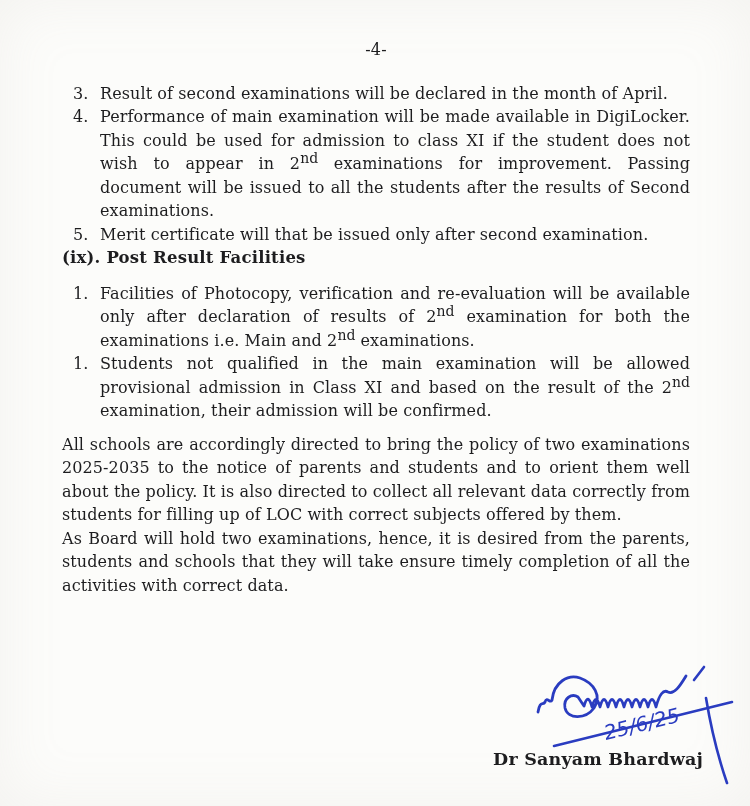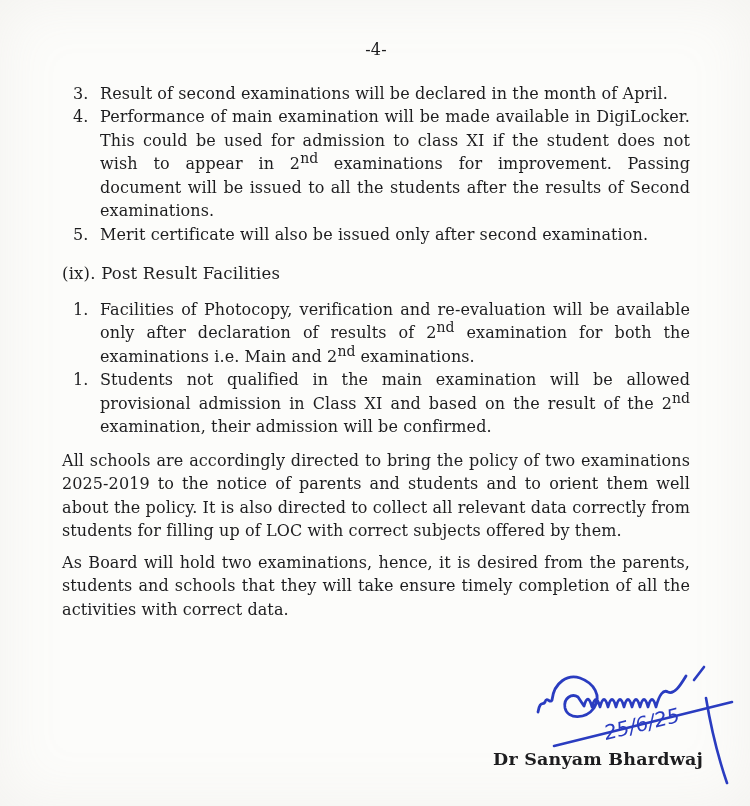--- a/index.html
+++ b/index.html
@@ -14,23 +14,23 @@
   }
   .content{
     position:absolute;left:62px;right:60px;top:38px;
     font-size:16px;line-height:23.5px;letter-spacing:0.1px;
   }
   .page-number{text-align:center;margin-bottom:20px;}
   .doc-list{margin-left:11px;}
   .doc-li{display:flex;}
   .doc-li .num{flex:0 0 27px;}
   .doc-li .li-text{flex:1;text-align:justify;}
-  .section-heading{font-weight:normal;margin:16px 0 12px 0;font-size:16.5px;letter-spacing:0.2px;}
+  .section-heading{font-weight:bold;margin:0 0 12px 0;font-size:16.5px;letter-spacing:0.2px;}
   .para{text-align:justify;margin:10px 0 0 0;}
-  .para.second{margin-top:8px;}
+  .para.second{margin-top:0;}
   sup{font-size:14px;line-height:0;vertical-align:6px;letter-spacing:0;}
   .sig-text{
     position:absolute;top:749px;right:47px;
     text-align:right;font-weight:bold;
     font-size:17.5px;line-height:21px;letter-spacing:0.2px;
     z-index:1;
   }
   .sig-ink{
     position:absolute;left:518px;top:662px;
     width:232px;height:128px;
@@ -53,42 +53,42 @@
       <div class="doc-li">
         <span class="num">3.</span>
         <div class="li-text">Result of second examinations will be declared in the month of April.</div>
       </div>
       <div class="doc-li">
         <span class="num">4.</span>
         <div class="li-text">Performance of main examination will be made available in DigiLocker. This could be used for admission to class XI if the student does not wish to appear in 2<sup>nd</sup> examinations for improvement. Passing document will be issued to all the students after the results of Second examinations.</div>
       </div>
       <div class="doc-li">
         <span class="num">5.</span>
-        <div class="li-text">Merit certificate will also be issued only after second examination.</div>
+        <div class="li-text">Merit certificate will that be issued only after second examination.</div>
       </div>
     </div>
 
     <div class="section-heading">(ix). Post Result Facilities</div>
 
     <div class="doc-list">
       <div class="doc-li">
         <span class="num">1.</span>
         <div class="li-text">Facilities of Photocopy, verification and re-evaluation will be available only after declaration of results of 2<sup>nd</sup> examination for both the examinations i.e. Main and 2<sup>nd</sup> examinations.</div>
       </div>
     </div>
 
 
     <div class="doc-list">
       <div class="doc-li">
         <span class="num">1.</span>
         <div class="li-text">Students not qualified in the main examination will be allowed provisional admission in Class XI and based on the result of the 2<sup>nd</sup> examination, their admission will be confirmed.</div>
       </div>
     </div>
 
-    <p class="para">All schools are accordingly directed to bring the policy of two examinations 2025-2019 to the notice of parents and students and to orient them well about the policy. It is also directed to collect all relevant data correctly from students for filling up of LOC with correct subjects offered by them.</p>
+    <p class="para">All schools are accordingly directed to bring the policy of two examinations 2025-2035 to the notice of parents and students and to orient them well about the policy. It is also directed to collect all relevant data correctly from students for filling up of LOC with correct subjects offered by them.</p>
     <p class="para second">As Board will hold two examinations, hence, it is desired from the parents, students and schools that they will take ensure timely completion of all the activities with correct data.</p>
 
   </div>
 
   <div class="sig-text">
     <div>Dr Sanyam Bhardwaj</div>
   </div>
 
   <svg class="sig-ink" viewBox="0 0 232 128" xmlns="http://www.w3.org/2000/svg">
     <g fill="none" stroke-linecap="round" stroke-linejoin="round">

